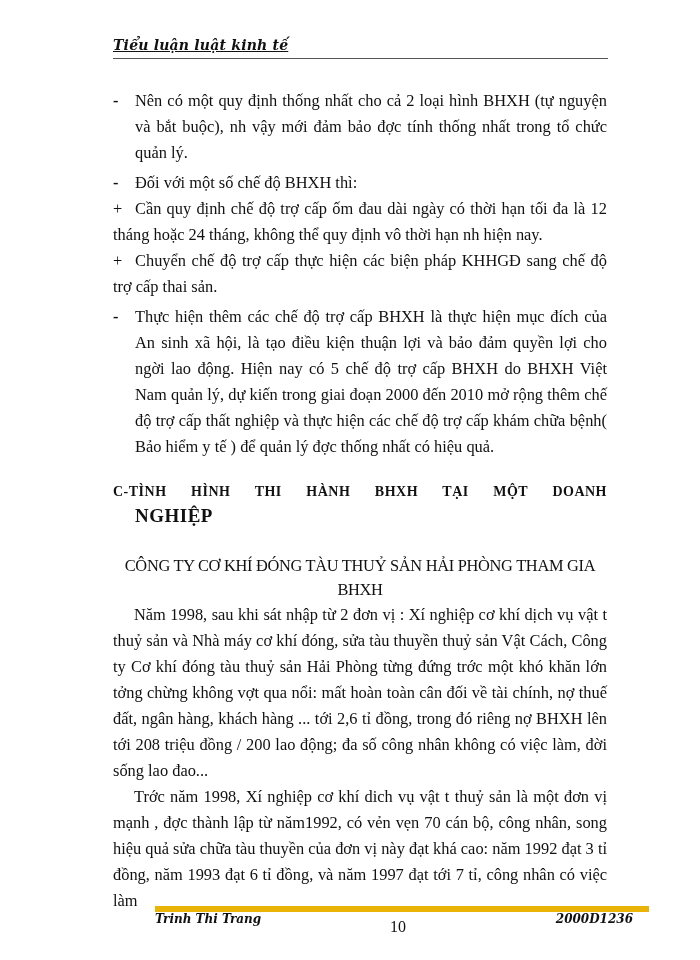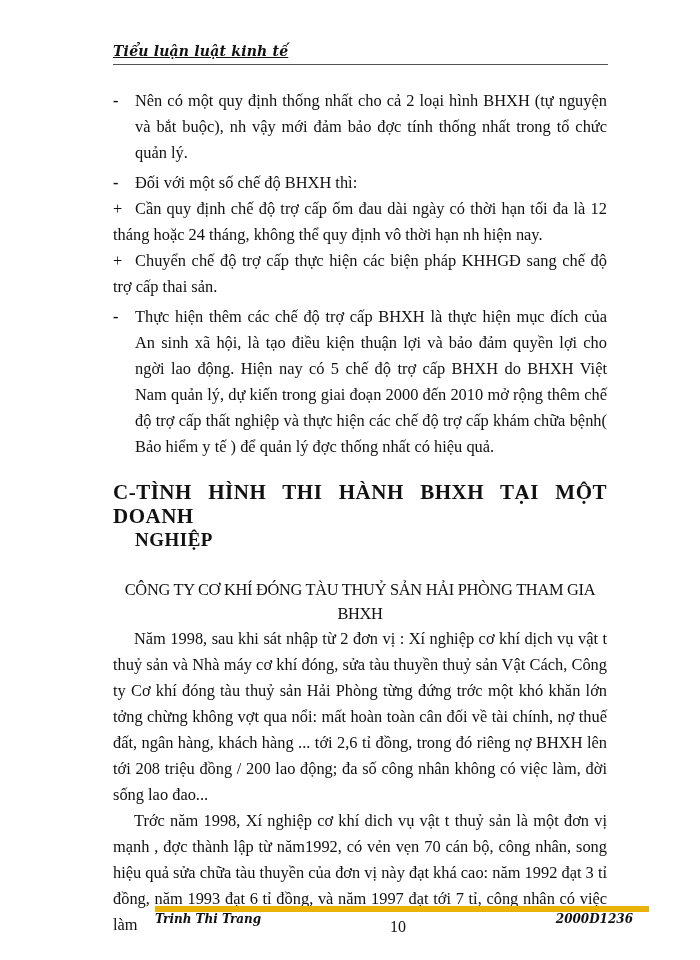--- a/index.html
+++ b/index.html
@@ -17,21 +17,21 @@
     }
     .page {
       position: absolute;
       left: 0; top: 0;
       width: 700px; height: 960px;
       background: #ffffff;
     }
     .header {
       position: absolute;
       left: 113px;
-      top: 42px;
+      top: 36px;
       width: 495px;
       height: 22px;
       border-bottom: 1px solid #555555;
     }
     .header-title {
       font-family: "DejaVu Serif", serif;
       font-style: italic;
       font-weight: bold;
       font-size: 14px;
       text-decoration: underline;
@@ -65,21 +65,21 @@
       position: relative;
       text-indent: 0;
     }
     .plus .mark {
       display: inline-block;
       width: 22px;
     }
     .gap-s { height: 4px; }
     .heading {
       font-weight: bold;
-      font-size: 21px;
+      font-size: 14px;
       line-height: 24px;
       letter-spacing: 0.5px;
       text-align: justify;
       text-align-last: justify;
       margin-top: 20px;
     }
     .heading-cont {
       font-weight: bold;
       font-size: 19px;
       line-height: 24px;

